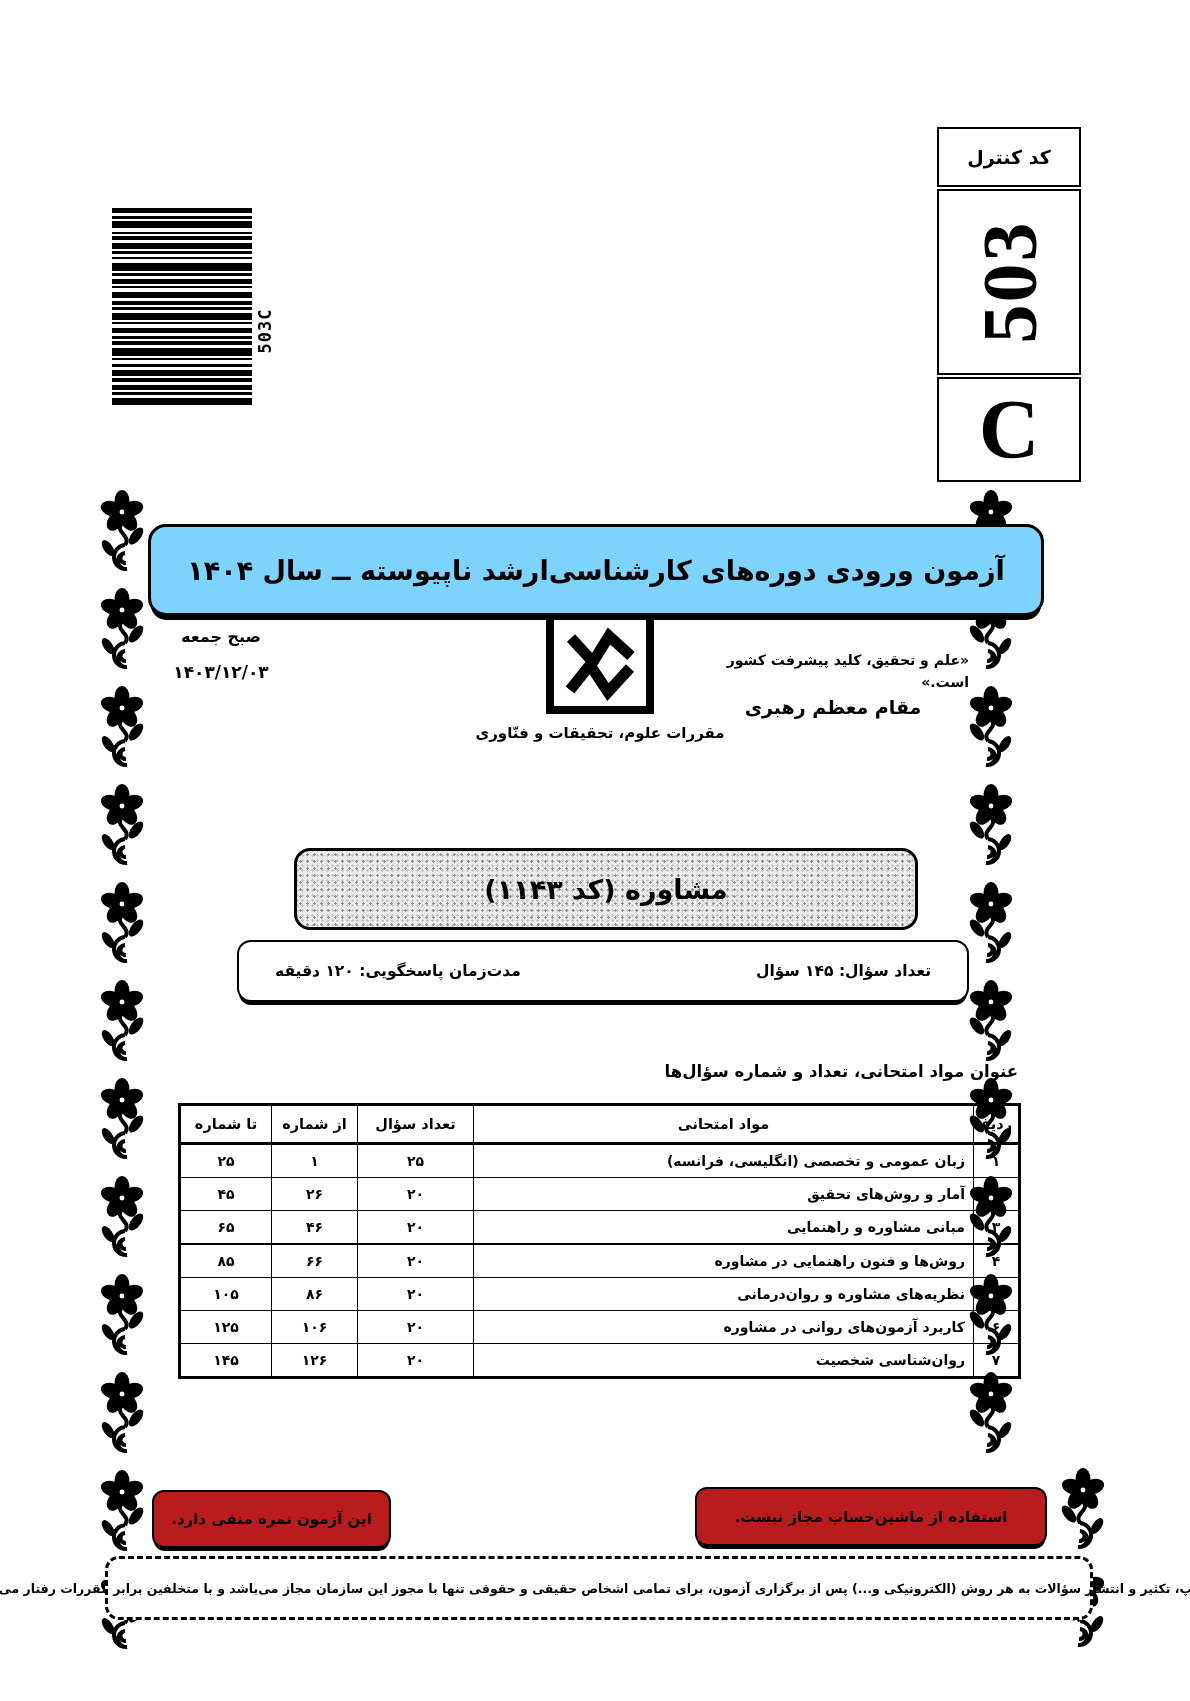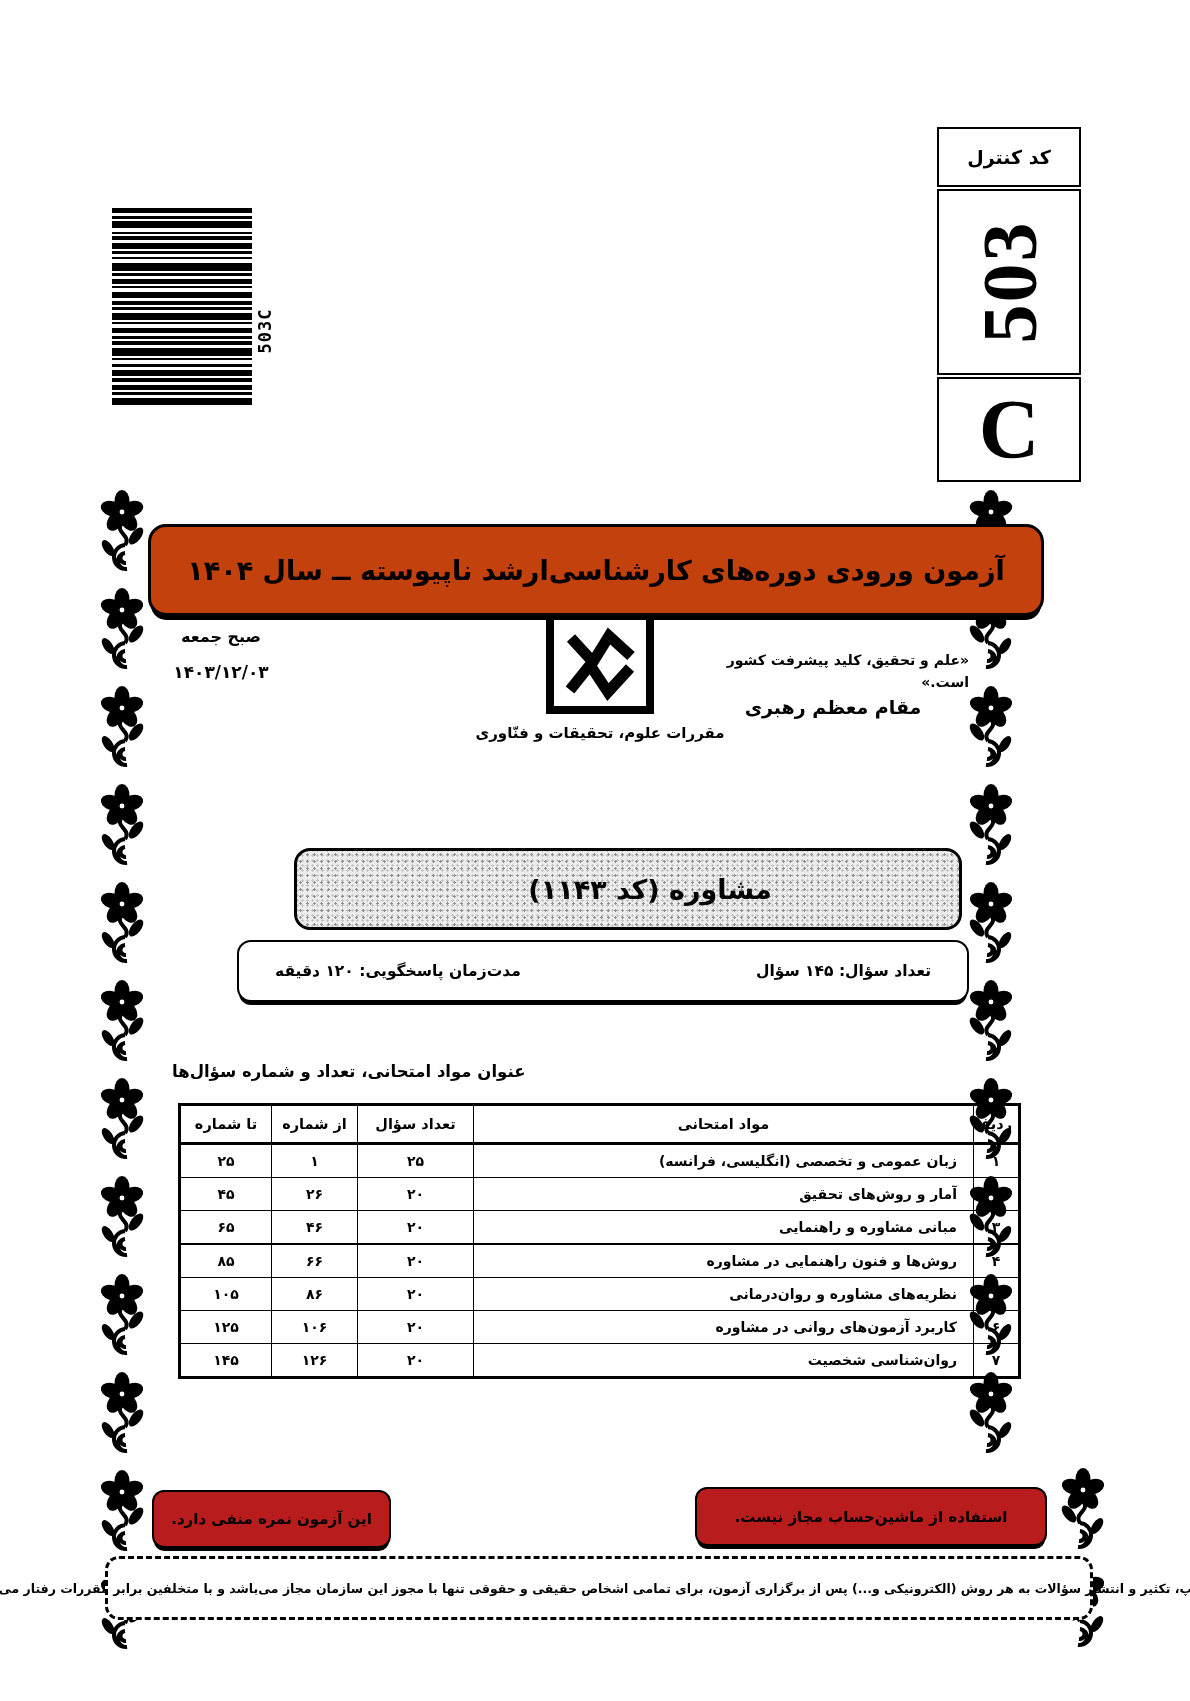--- a/index.html
+++ b/index.html
@@ -21,55 +21,55 @@
 
   
   .barcode-wrap{left:112px;top:208px;width:170px;height:246px;}
   .barcode-label{left:250px;top:286px;width:30px;height:90px;display:flex;align-items:center;justify-content:center;}
   .barcode-label span{transform:rotate(-90deg);font-size:17px;letter-spacing:1px;font-weight:bold;
      font-family:"DejaVu Sans Mono",monospace;}
 
   
   .banner{left:148px;top:524px;width:890px;height:86px;border:3px solid #000;border-radius:18px;
     box-shadow:0 7px 0 -3px #000;display:flex;align-items:center;justify-content:center;
-    font-size:27px;font-weight:bold;background:#c2410c;z-index:3;}
+    font-size:27px;font-weight:bold;background:#7dd3fc;z-index:3;}
 
   
   .quote-block{left:697px;top:616px;width:272px;text-align:right;font-size:14px;font-weight:bold;line-height:1.55;margin-top:34px;}
   .quote-attr{text-align:center;font-size:19px;}
   .date-block{left:150px;top:627px;width:142px;text-align:center;font-weight:bold;}
   .date-session{font-size:16px;}
   .date-value{font-size:17px;margin-top:16px;letter-spacing:1px;}
   .logo{left:545px;top:610px;}
   .org-lines{left:345px;top:724px;width:510px;text-align:center;font-weight:bold;font-size:15px;}
   .org-lines div{margin-bottom:13px;}
 
   
   .subject-box{left:294px;top:848px;width:618px;height:76px;border:3px solid #000;border-radius:16px;
     display:flex;align-items:center;justify-content:center;font-size:27px;font-weight:bold;
     background-color:#ececec;
     background-image:radial-gradient(#8f8f8f 1px,transparent 1.4px),radial-gradient(#c4c4c4 1px,transparent 1.3px);
-    background-size:7px 7px,5px 5px;background-position:0 0,3px 2px;padding-left:44px;}
+    background-size:7px 7px,5px 5px;background-position:0 0,3px 2px;}
 
   
   .info-box{left:237px;top:940px;width:732px;height:62px;border:2px solid #000;border-radius:14px;
     box-shadow:0 5px 0 -2px #000;display:flex;align-items:center;justify-content:space-between;
     padding:0 36px;box-sizing:border-box;font-size:15.5px;font-weight:bold;background:#fff;}
 
   
-  .table-title{left:172px;top:1062px;width:840px;text-align:left;font-size:16.5px;font-weight:bold;}
+  .table-title{left:178px;top:1062px;width:840px;text-align:right;font-size:16.5px;font-weight:bold;}
   table.exam{left:178px;top:1103px;width:840px;border-collapse:collapse;position:absolute;
     direction:rtl;table-layout:fixed;background:#fff;}
   table.exam th,table.exam td{border:1px solid #000;font-weight:bold;text-align:center;
     padding:0 6px;overflow:hidden;white-space:nowrap;}
   table.exam{border:3px solid #000;}
   table.exam thead th{height:36px;font-size:14.5px;border-bottom:3px solid #000;}
   table.exam tbody td{height:32px;font-size:14px;border-top:1px dotted #000;}
   table.exam tbody tr:nth-child(4) td{border-top:2.5px solid #000;}
-  table.exam td.subject-cell{text-align:right;padding-right:16px;}
+  table.exam td.subject-cell{text-align:right;padding-right:8px;}
   col.c-row{width:46px;}col.c-subject{width:500px;}col.c-count{width:116px;}
   col.c-from{width:86px;}col.c-to{width:92px;}
 
   
   .notice{border:2px solid #000;border-radius:12px;box-shadow:0 5px 0 -2px #000;background:#b91c1c;
     display:flex;align-items:center;justify-content:center;font-size:15px;font-weight:bold;z-index:3;}
   .notice-neg{left:152px;top:1490px;width:235px;height:54px;}
   .notice-calc{left:695px;top:1487px;width:348px;height:55px;}
 
   

